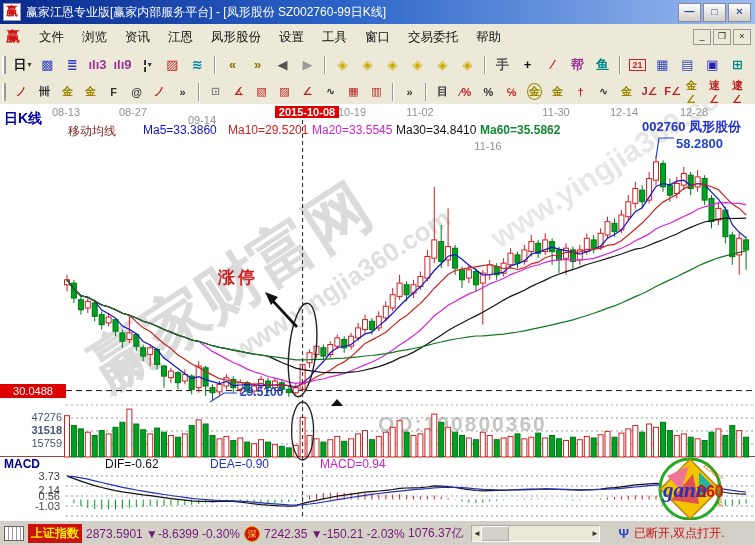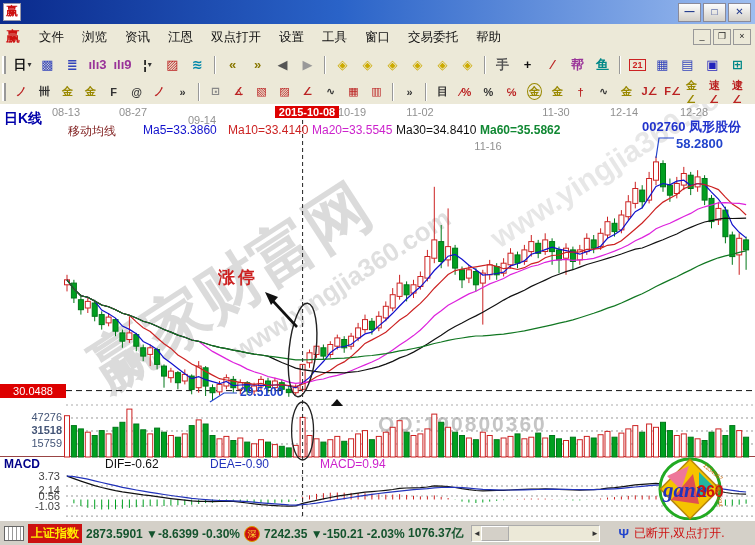--- a/index.html
+++ b/index.html
@@ -42,54 +42,55 @@
   .wm{position:absolute;color:rgba(160,160,160,0.38);font-weight:bold;white-space:nowrap;pointer-events:none;}
   .datelab{position:absolute;top:2px;font-size:11px;color:#919191;width:44px;text-align:center;}
   .datelab.cursor{background:#dd0000;color:#fff;width:64px;font-weight:bold;}
   .pricebox{position:absolute;left:0;top:280px;width:66px;height:14px;background:#dd0000;color:#fff;
     font-size:11px;text-align:center;line-height:14px;}
   .vlab{position:absolute;left:0;width:62px;text-align:right;font-size:11px;color:#445577;}
   .mlab{position:absolute;left:0;width:60px;text-align:right;font-size:11px;color:#444;}
   
   #statusbar{position:absolute;left:0;top:520px;width:755px;height:25px;background:#d4d0c8;
     border-top:1px solid #fff;display:flex;align-items:center;font-size:12px;}
-  .green{color:#14532d;font-weight:bold;}
+  .green{color:#701a75;font-weight:normal;}
   #idx-badge{background:#cc1111;color:#ffee00;font-weight:bold;padding:1px 3px;margin:0 4px;font-size:12px;}
   #sz-badge{display:inline-block;width:14px;height:14px;border-radius:50%;background:#cc1111;border:1px solid #dd9900;
     color:#ffdd33;font-size:9px;line-height:14px;text-align:center;margin:0 4px;}
   #kb-icon{width:18px;height:13px;margin-left:4px;border:1px solid #666;background:
     repeating-linear-gradient(90deg,#fff 0 3px,#999 3px 4px);}
   #hscroll{position:relative;width:127px;height:15px;background:#ece9d8;border:1px inset #fff;margin-left:8px;display:flex;align-items:center;}
   #hthumb{position:absolute;left:9px;width:26px;height:13px;background:#d4d0c8;border:1px outset #fff;}
   .scrarrow{font-size:8px;color:#333;width:9px;text-align:center;}
   #scr-right{position:absolute;right:0;}
   #antenna{color:#2244cc;font-weight:bold;font-size:13px;margin:0 5px 0 18px;}
   #conn-text{color:#cc1111;font-size:12px;}
 </style>
 </head>
 <body>
 
 <div id="app">
 
   <div id="titlebar">
     <div id="title-logo">赢</div>
+    <span>赢家江恩专业版[赢家内部服务平台] - [凤形股份  SZ002760-99日K线]</span>
     <div id="win-controls">
       <div class="winbtn">—</div>
       <div class="winbtn">□</div>
       <div class="winbtn">✕</div>
     </div>
   </div>
 
   <div id="menubar">
     <span id="menu-logo">赢</span>
     <span class="menu-item">文件</span>
     <span class="menu-item">浏览</span>
     <span class="menu-item">资讯</span>
     <span class="menu-item">江恩</span>
-    <span class="menu-item">双点打开</span>
+    <span class="menu-item">凤形股份</span>
     <span class="menu-item">设置</span>
     <span class="menu-item">工具</span>
     <span class="menu-item">窗口</span>
     <span class="menu-item">交易委托</span>
     <span class="menu-item">帮助</span>
     <div id="menu-controls">
       <div class="mwinbtn">_</div>
       <div class="mwinbtn">❐</div>
       <div class="mwinbtn">×</div>
     </div>
@@ -730,21 +731,21 @@
         <div class="datelab cursor" style="left: 275px;">2015-10-08</div>
         <div class="datelab" style="left: 330px;">10-19</div>
         <div class="datelab" style="left: 398px;">11-02</div>
         <div class="datelab" style="left: 466px; margin-top: 34px;">11-16</div>
         <div class="datelab" style="left: 534px;">11-30</div>
         <div class="datelab" style="left: 602px;">12-14</div>
         <div class="datelab" style="left: 672px;">12-28</div>
       </div>
     <div class="abs" style="left:68px;top:19px;font-size:12px;color:#7f1d1d;">移动均线</div>
     <div class="abs" style="left:143px;top:19px;font-size:12px;color:#1111cc;">Ma5=33.3860</div>
-    <div class="abs" style="left:228px;top:19px;font-size:12px;color:#cc2222;">Ma10=33.4140</div>
+    <div class="abs" style="left:228px;top:19px;font-size:12px;color:#cc2222;">Ma10=29.5201</div>
     <div class="abs" style="left:312px;top:19px;font-size:12px;color:#cc22cc;">Ma20=33.5545</div>
     <div class="abs" style="left:396px;top:19px;font-size:12px;color:#111;">Ma30=34.8410</div>
     <div class="abs" style="left:480px;top:19px;font-size:12px;color:#118833;font-weight:bold;">Ma60=35.5862</div>
     <div class="abs" style="left:642px;top:14px;font-size:13px;font-weight:bold;color:#2233cc;">002760 凤形股份</div>
 
     <div class="abs" style="left:218px;top:162px;font-size:17px;font-weight:bold;color:#cc2222;letter-spacing:3px;">涨停</div>
     <div class="abs" style="left:676px;top:32px;font-size:13px;font-weight:bold;color:#2244cc;">58.2800</div>
     <div class="abs" style="left:240px;top:281px;font-size:12px;font-weight:bold;color:#2244cc;">29.5100</div>
     <div class="pricebox">30.0488</div>
 

